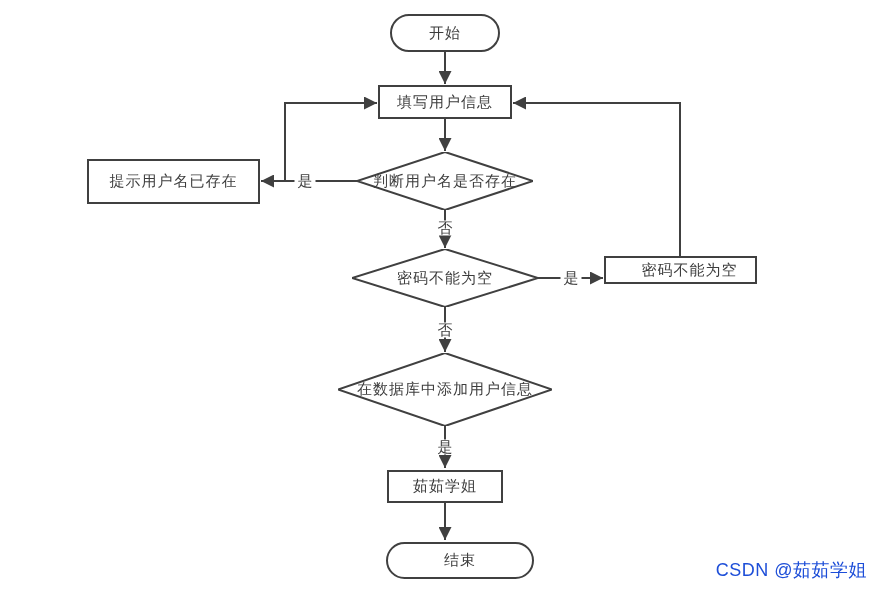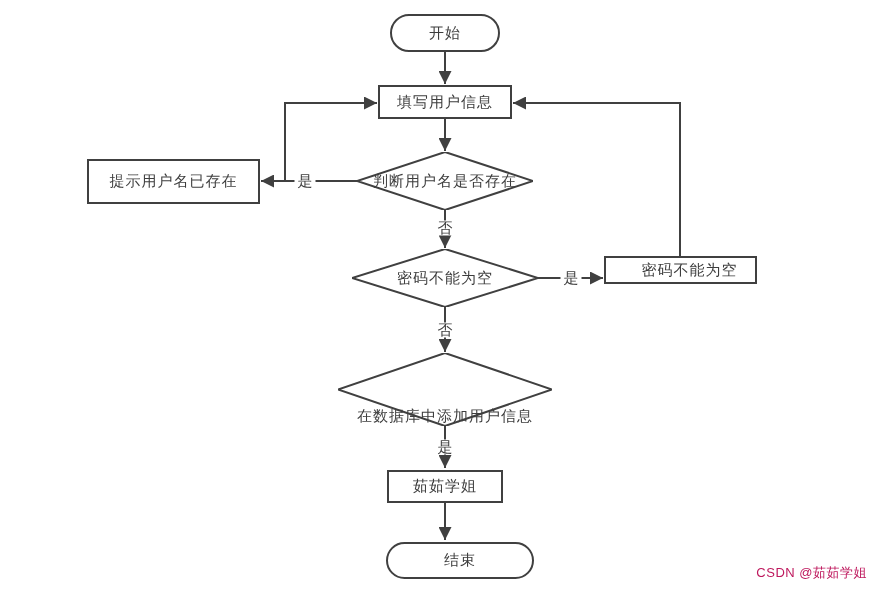--- a/index.html
+++ b/index.html
@@ -53,23 +53,23 @@
     padding: 0 3px;
     font-size: 15px;
     color: #3d3d3d;
     z-index: 3;
     line-height: 1;
   }
   .watermark {
     position: absolute;
     right: 10px;
     bottom: 8px;
-    font-size: 13px;
+    font-size: 18px;
     letter-spacing: 0.5px;
-    color: #be185d;
+    color: #1d4ed8;
     font-family: "Liberation Sans", "DejaVu Sans", sans-serif;
     z-index: 4;
   }
 </style>
 </head>
 <body>
 
 <div class="canvas">
 
   <svg class="connectors" viewBox="0 0 877 590" xmlns="http://www.w3.org/2000/svg">
@@ -123,21 +123,21 @@
     <svg class="dshape" viewBox="0 0 100 100" preserveAspectRatio="none">
       <polygon points="50,0 100,50 50,100 0,50"></polygon>
     </svg>
     <span class="lbl">密码不能为空</span>
   </div>
 
   <div class="node rect" style="left:604px; top:256px; width:153px; height:28px;padding-left:18px;">
     <span class="lbl">密码不能为空</span>
   </div>
 
-  <div class="node diamond" style="left:338px; top:353px; width:214px; height:73px;align-items:flex-end;">
+  <div class="node diamond" style="left:338px; top:353px; width:214px; height:73px;">
     <svg class="dshape" viewBox="0 0 100 100" preserveAspectRatio="none">
       <polygon points="50,0 100,50 50,100 0,50"></polygon>
     </svg>
     <span class="lbl">在数据库中添加用户信息</span>
   </div>
 
   <div class="node rect" style="left:387px; top:470px; width:116px; height:33px;">
     <span class="lbl">茹茹学姐</span>
   </div>
 

